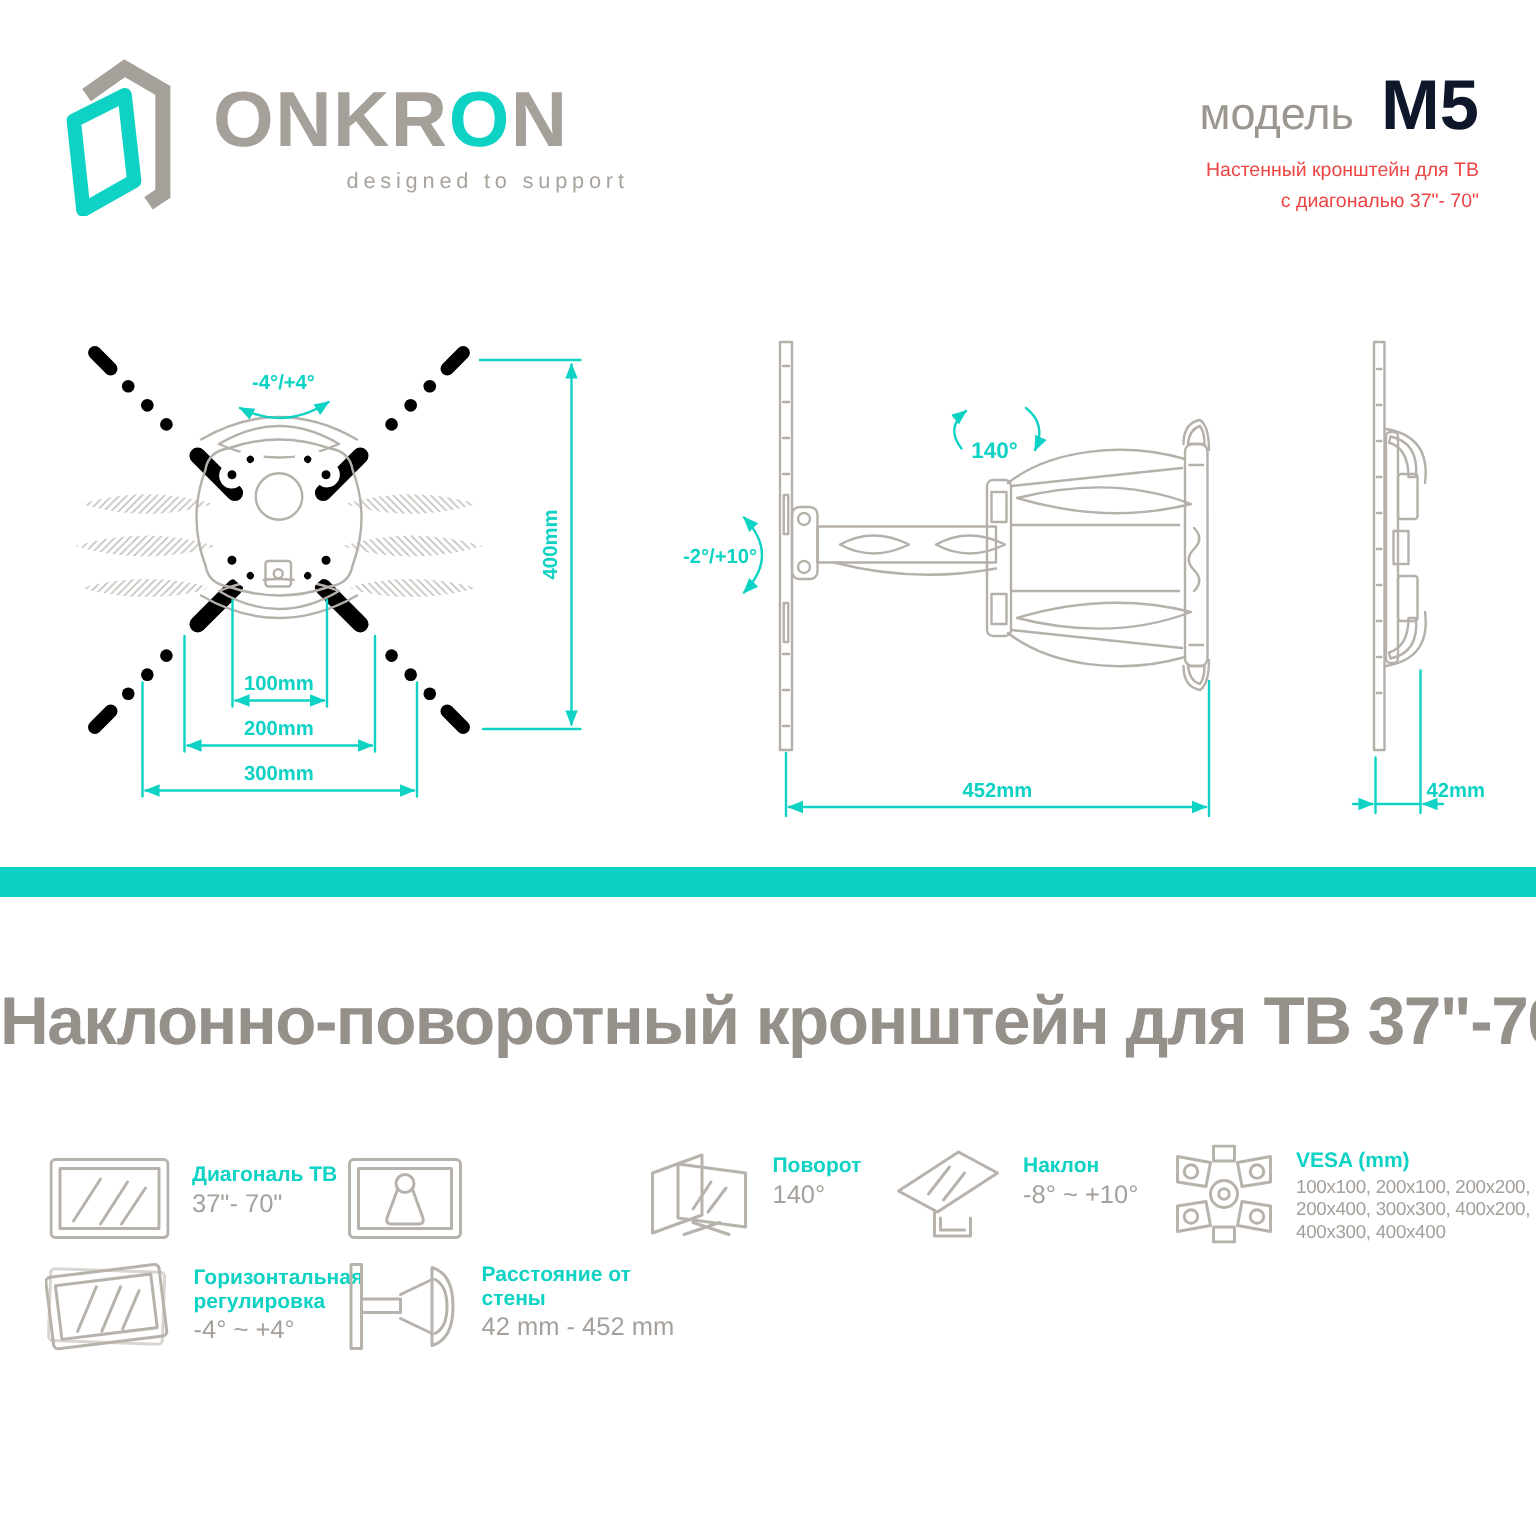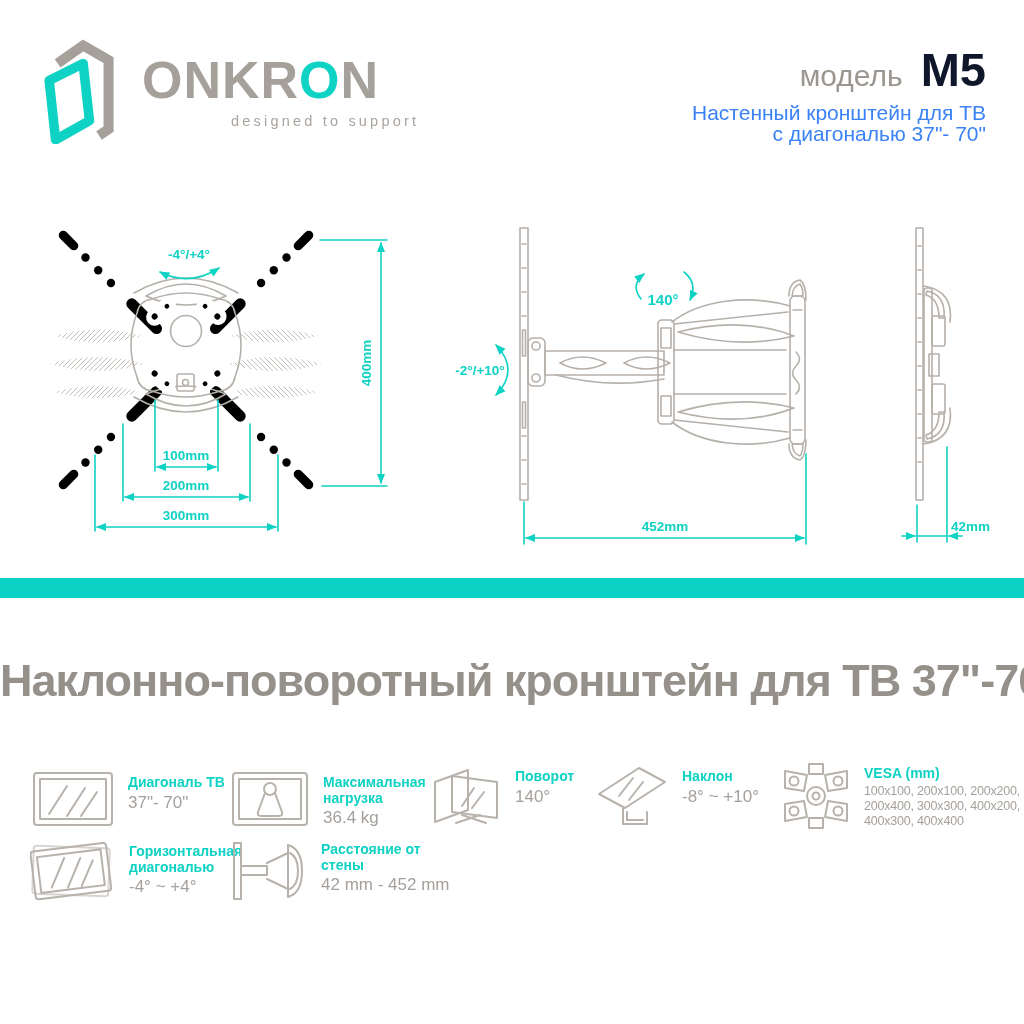--- a/index.html
+++ b/index.html
@@ -12,21 +12,21 @@
   
   #logo-icon{left:28px;top:38px;}
   #wordmark{left:142px;top:50px;font-size:52px;font-weight:bold;color:#a6a09a;letter-spacing:1px;white-space:nowrap;}
   #wordmark .accent{color:#0ed2c4;}
   #tagline{left:231px;top:113px;font-size:14.5px;color:#a9a39d;letter-spacing:3.2px;white-space:nowrap;}
 
   #model-block{right:38px;top:42px;text-align:right;}
   #model-line{display:flex;align-items:baseline;justify-content:flex-end;gap:18px;}
   #model-label{font-size:30px;color:#9b9690;}
   #model-value{font-size:47px;font-weight:bold;color:#0f172a;letter-spacing:0;}
-  #model-subtitle{margin-top:5px;font-size:21px;color:#3b82f6;line-height:21px;}
+  #model-subtitle{margin-top:5px;font-size:13px;color:#ef4444;line-height:21px;}
 
   
   #drawings{left:0;top:215px;}
   #drawings .gray path,#drawings .gray rect,#drawings .gray circle,#drawings .gray line{
     stroke:#b6b0aa;stroke-width:1.6;fill:none;stroke-linecap:round;stroke-linejoin:round;}
   #drawings .dims path,#drawings .dims line{stroke:#0ed2c4;stroke-width:1.6;fill:none;stroke-linecap:round;}
   #drawings .dims text{fill:#0ed2c4;font-weight:bold;font-size:13.5px;font-family:"Liberation Sans",sans-serif;}
 
   
   #divider{left:0;top:578px;width:1024px;height:20px;background:#0bd2c5;}
@@ -218,24 +218,20 @@
     </div>
 </div>
 
 <div class="spec" id="spec-2">
   <svg width="76" height="54" viewBox="0 0 76 54">
     <rect x="1" y="1" width="74" height="52" rx="3"></rect>
       <rect x="7" y="7" width="62" height="40"></rect>
     <circle cx="38" cy="17" r="6"></circle>
     <path d="M33,21 L26,40 q-1,4 3,4 h18 q4,0 3,-4 L43,21"></path>
   </svg>
-  <div class="txt">
-      <div class="lbl">Максимальная нагрузка</div>
-  <div class="val">36.4 kg</div>
-    </div>
 </div>
 
 <div class="spec" id="spec-3">
   <svg width="68" height="60" viewBox="0 0 68 60">
     <polygon points="3,16 36,4 36,44 3,56"></polygon>
     <polygon points="20,10 65,16 65,52 20,46"></polygon>
     <path d="M30,40 L42,22 M40,42 L52,26"></path>
     <path d="M24,57 L48,49 M30,49 L54,57"></path>
   </svg>
   <div class="txt">
@@ -280,21 +276,21 @@
 <div class="spec" id="spec-6">
   <svg width="84" height="62" viewBox="0 0 84 62">
     <g transform="rotate(-7 42 31)">
       <rect x="3" y="6" width="76" height="48" rx="3"></rect>
         <rect x="9" y="12" width="64" height="36"></rect>
       <path d="M20,44 L36,16 M36,46 L52,18 M50,46 L64,22"></path>
     </g>
     <rect x="3" y="6" width="76" height="48" rx="3" transform="rotate(2 42 31)" opacity="0.55"></rect>
   </svg>
   <div class="txt">
-      <div class="lbl">Горизонтальная диагональю</div>
+      <div class="lbl">Горизонтальная регулировка</div>
   <div class="val">-4° ~ +4°</div>
     </div>
 </div>
 
 <div class="spec" id="spec-7">
   <svg width="74" height="64" viewBox="0 0 74 64">
     <rect x="2" y="4" width="7" height="56"></rect>
     <rect x="9" y="27" width="26" height="9"></rect>
     <path d="M35,24 L56,14 M35,40 L56,50"></path>
     <path d="M56,6 Q70,10 70,32 Q70,54 56,58 Z"></path>

